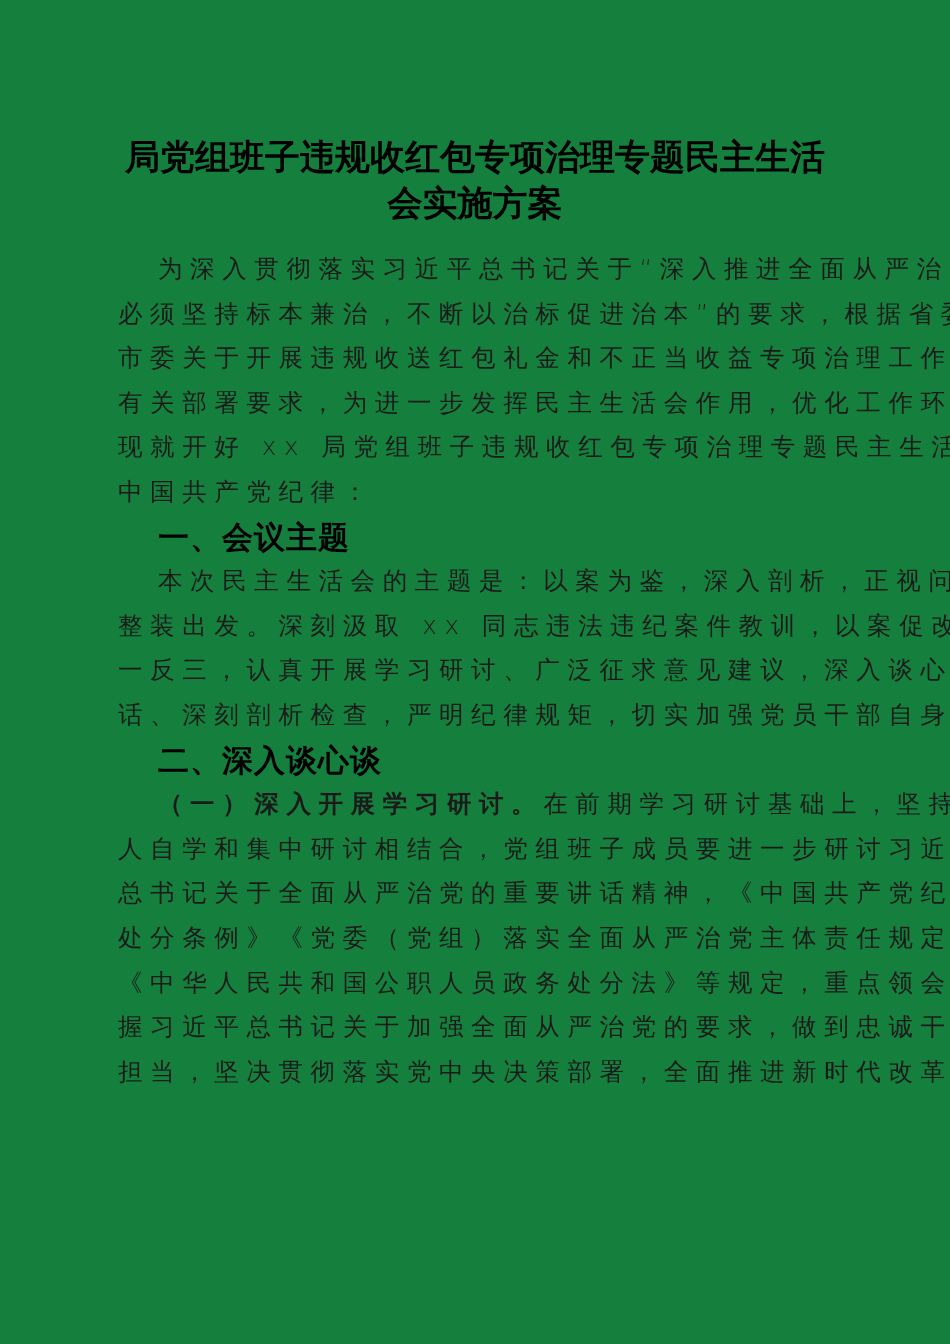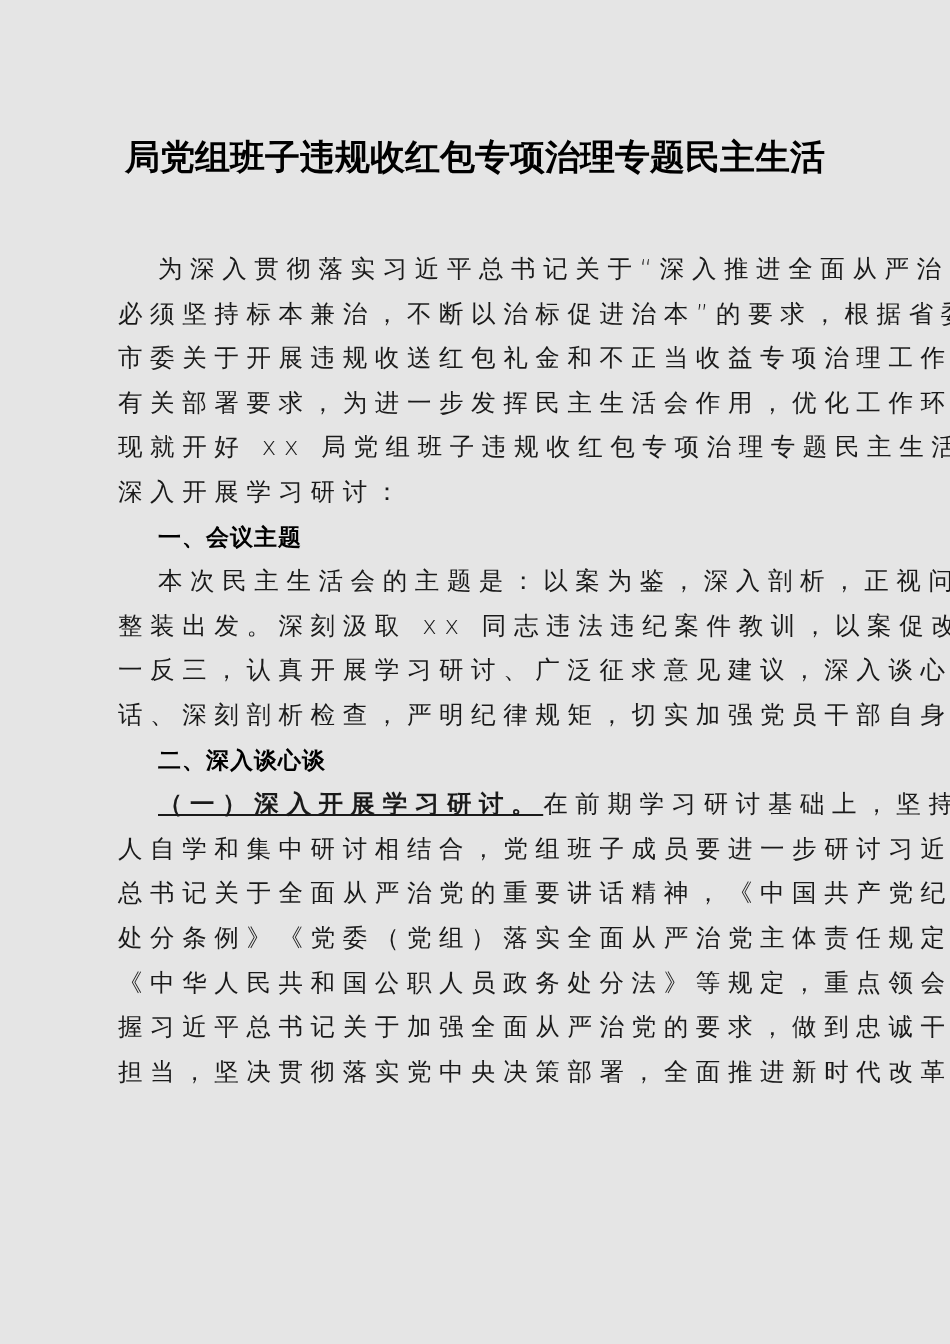--- a/index.html
+++ b/index.html
@@ -13,21 +13,21 @@
       position: relative;
       overflow: hidden;
       color: #111111;
     }
     .page {
       position: absolute;
       left: 0;
       top: 0;
       width: 950px;
       height: 1344px;
-      background: #e5e5e5;
+      background: #15803d;
     }
     .title {
       position: absolute;
       left: 100px;
       top: 134px;
       width: 750px;
       text-align: center;
       font-family: "DejaVu Serif", "Liberation Serif", serif;
       font-weight: bold;
       font-size: 35px;
@@ -64,50 +64,50 @@
       height: 44.6px;
     }
     .para .line.first {
       padding-left: 40px;
     }
     .heading {
       margin: 0;
       padding-left: 40px;
       font-family: "DejaVu Sans", "Liberation Sans", sans-serif;
       font-weight: bold;
-      font-size: 23px;
+      font-size: 31px;
       height: 44.6px;
       line-height: 44.6px;
       letter-spacing: 1px;
       color: #000000;
     }
     .lead {
       font-family: "DejaVu Serif", "Liberation Serif", serif;
       font-weight: bold;
-      text-decoration: underline;
     }
   </style>
 </head>
 <body>
 
 <div class="page">
 
   <div class="title">
     <span class="line">局党组班子违规收红包专项治理专题民主生活</span>
+    <span class="line">会实施方案</span>
   </div>
 
   <div class="body">
 
     <div class="para">
       <span class="line first">为深入贯彻落实习近平总书记关于“深入推进全面从严治党，</span>
       <span class="line">必须坚持标本兼治，不断以治标促进治本”的要求，根据省委、</span>
       <span class="line">市委关于开展违规收送红包礼金和不正当收益专项治理工作的</span>
       <span class="line">有关部署要求，为进一步发挥民主生活会作用，优化工作环境，</span>
       <span class="line">现就开好 xx 局党组班子违规收红包专项治理专题民主生活会制</span>
-      <span class="line">深入开展学习研讨：</span>
+      <span class="line">中国共产党纪律：</span>
     </div>
 
     <div class="heading">一、会议主题</div>
 
     <div class="para">
       <span class="line first">本次民主生活会的主题是：以案为鉴，深入剖析，正视问题，</span>
       <span class="line">整装出发。深刻汲取 xx 同志违法违纪案件教训，以案促改，举</span>
       <span class="line">一反三，认真开展学习研讨、广泛征求意见建议，深入谈心谈</span>
       <span class="line">话、深刻剖析检查，严明纪律规矩，切实加强党员干部自身建</span>
     </div>

